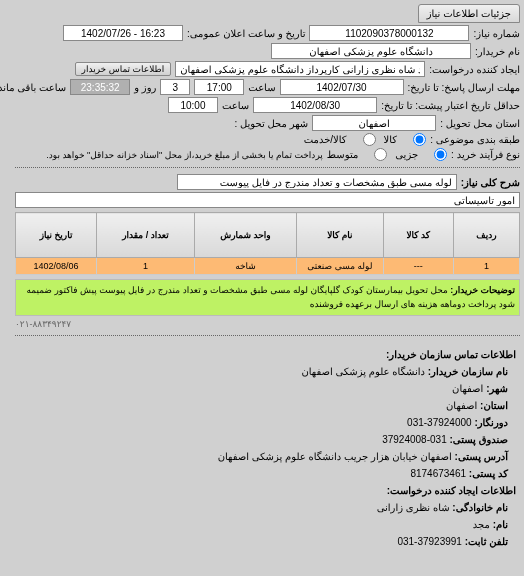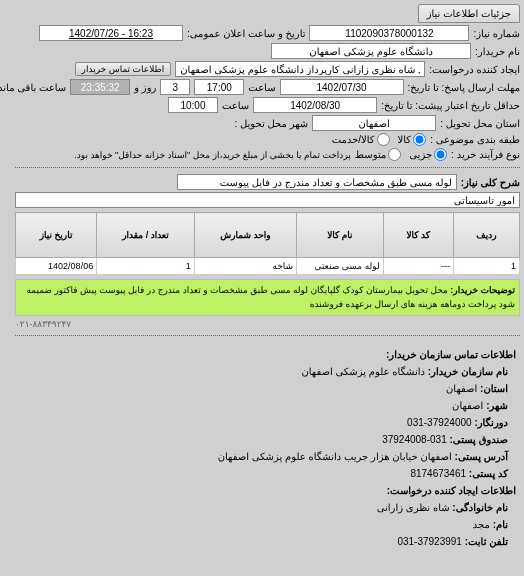--- a/index.html
+++ b/index.html
@@ -8,43 +8,43 @@
     .header-tab { background: linear-gradient(to bottom, #f0f0f0, #d8d8d8); border: 1px solid #888; padding: 3px 8px; display: inline-block; font-size: 10px; border-radius: 3px 3px 0 0; }
     .form-row { display: flex; align-items: center; margin: 2px 0; gap: 4px; }
     .label { font-size: 10px; text-align: right; white-space: nowrap; }
     .input { border: 1px solid #888; background: #fff; padding: 1px 4px; font-size: 10px; height: 16px; direction: ltr; text-align: center; }
     .input.wide { width: 160px; }
     .input.med { width: 124px; }
     .input.small { width: 50px; }
     .input.time { width: 60px; background: #b0b0b0; color: #fff; }
     .btn-small { background: linear-gradient(to bottom, #f0f0f0, #d0d0d0); border: 1px solid #888; padding: 1px 6px; font-size: 9px; cursor: pointer; border-radius: 2px; }
     .radio-group { display: flex; gap: 8px; align-items: center; }
-    .radio-item { display: flex; align-items: center; gap: 2px; font-size: 10px; }
+    .radio-item { display: flex; align-items: center; gap: 16px; font-size: 10px; }
     .section-title { background: linear-gradient(to bottom, #e8e8e8, #d0d0d0); padding: 3px 6px; font-size: 10px; font-weight: bold; border: 1px solid #aaa; margin: 4px 0 2px 0; }
     .table { width: 100%; border-collapse: collapse; margin: 4px 0; }
     .table th { background: linear-gradient(to bottom, #f0f0f0, #d8d8d8); border: 1px solid #aaa; padding: 17px; font-size: 9px; font-weight: bold; }
-    .table td { border: 1px solid #ccc; padding: 3px; font-size: 9px; background: #ffffff; }
+    .table td { border: 1px solid #ccc; padding: 3px; font-size: 9px; text-align: center; background: #fdba74; }
     .desc-box { background: #bef264; padding: 4px; font-size: 9px; line-height: 1.5; border: 1px solid #bbb; margin: 3px 0; }
     .contact-section { font-size: 10px; line-height: 1.6; padding: 4px; }
     .contact-line { margin: 1px 0; }
     .contact-line .bold { font-weight: bold; }
     .separator { border-top: 1px dotted #666; margin: 6px 0; }
     .sub-section { margin-right: 8px; }
   </style>
 </head>
 <body>
 
 <div class="container">
   <div class="header-tab">جزئیات اطلاعات نیاز</div>
 
   <div class="form-row">
     <span class="label">شماره نیاز:</span>
     <input class="input wide" value="1102090378000132" style="">
     <span class="label">تاریخ و ساعت اعلان عمومی:</span>
-    <input class="input med" style="width: 144px; text-decoration: underline;" value="1402/07/26 - 16:23">
+    <input class="input med" style="width: 120px;" value="1402/07/26 - 16:23">
   </div>
 
   <div class="form-row">
     <span class="label">نام خریدار:</span>
     <input class="input" style="width: 200px;" value="دانشگاه علوم پزشکی اصفهان">
   </div>
 
   <div class="form-row">
     <span class="label">ایجاد کننده درخواست:</span>
     <input class="input" style="width: 250px;" value="مجد شاه نظری زارانی کارپرداز دانشگاه علوم پزشکی اصفهان">
@@ -145,22 +145,22 @@
   </div>
 
   <div style="text-align:left;font-size:9px;color:#666;direction:ltr">۰۲۱-۸۸۳۴۹۲۴۷</div>
 
   <div class="separator"></div>
 
   <div class="contact-section">
     <div class="contact-line"><span class="bold">اطلاعات تماس سازمان خریدار:</span></div>
     <div class="sub-section">
       <div class="contact-line"><span class="bold">نام سازمان خریدار:</span> <span>دانشگاه علوم پزشکی اصفهان</span></div>
+      <div class="contact-line"><span class="bold">شهر:</span> <span>اصفهان</span></div>
       <div class="contact-line"><span class="bold">استان:</span> <span>اصفهان</span></div>
-      <div class="contact-line"><span class="bold">شهر:</span> <span>اصفهان</span></div>
       <div class="contact-line"><span class="bold">دورنگار:</span> <span style="direction:ltr;display:inline-block">031-37924000</span></div>
       <div class="contact-line"><span class="bold">صندوق پستی:</span> <span style="direction:ltr;display:inline-block">37924008-031</span></div>
       <div class="contact-line"><span class="bold">آدرس پستی:</span> <span>اصفهان خیابان هزار جریب دانشگاه علوم پزشکی اصفهان</span></div>
       <div class="contact-line"><span class="bold">کد پستی:</span> <span style="direction:ltr;display:inline-block">8174673461</span></div>
     </div>
     <div class="contact-line"><span class="bold">اطلاعات ایجاد کننده درخواست:</span></div>
     <div class="sub-section">
       <div class="contact-line"><span class="bold">نام خانوادگی:</span> <span>شاه نظری زارانی</span></div>
       <div class="contact-line"><span class="bold">نام:</span> <span>مجد</span></div>
       <div class="contact-line"><span class="bold">تلفن ثابت:</span> <span style="direction:ltr;display:inline-block">031-37923991</span></div>

